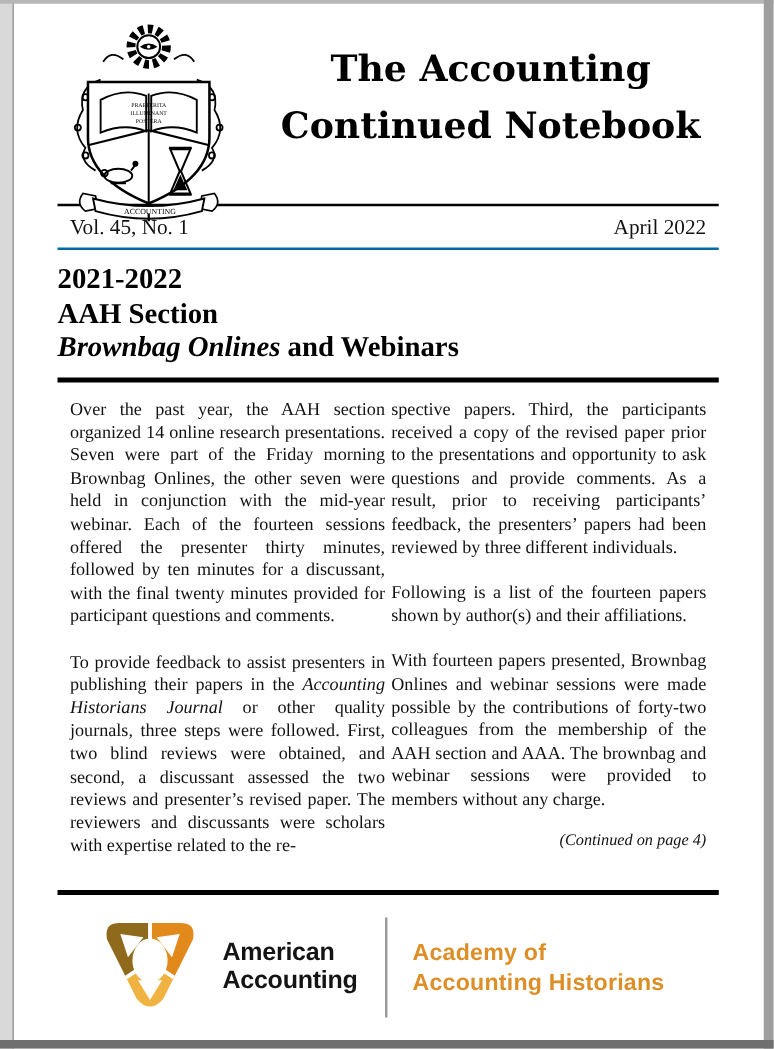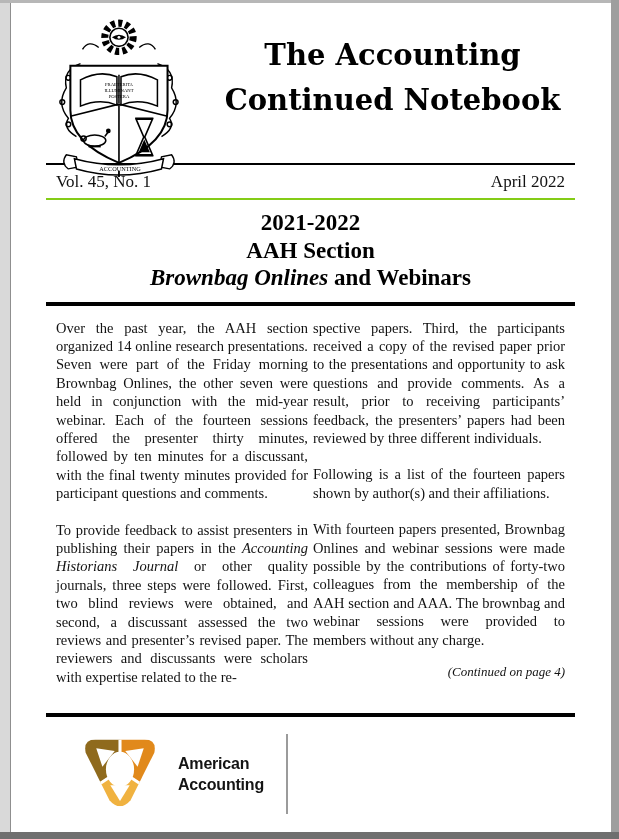--- a/index.html
+++ b/index.html
@@ -23,27 +23,27 @@
   .crest svg { display:block; margin-top:8px; position:relative; z-index:2; }
   .masthead-title {
     flex:1; text-align:center; padding-top:30px;
     font-family:"DejaVu Serif", serif; font-weight:bold;
     font-size:29px; line-height:45px; color:#000;
   }
 
   
   .issue-bar {
     display:flex; justify-content:space-between; align-items:center;
-    border-top:2px solid #000; border-bottom:2px solid #84cc16;
+    border-top:2px solid #000; border-bottom:2px solid #0369a1;
     padding:7px 10px 6px 10px; font-size:17px;
   }
 
   
   .article-heading {
-    text-align:center; font-weight:bold; font-size:23px; line-height:27.5px;
+    font-weight:bold; font-size:23px; line-height:27.5px;
     padding:9px 0 10px 0; color:#000;
   }
   .article-heading i { font-style:italic; }
   .thick-rule { height:4px; background:#000; }
 
   
   .columns {
     display:flex; gap:5px; padding:13px 10px 0 10px;
     max-height:418px; overflow:hidden;
     font-size:14.5px; line-height:18.4px; text-align:justify;
@@ -52,21 +52,21 @@
   .col p { margin-bottom:18px; }
   .col p.continued { text-align:right; font-size:13px; margin-top:-4px; }
 
   
   .footer { position:absolute; left:34px; right:36px; bottom:10px; z-index:3; }
   .footer-rule { height:4px; background:#000; margin-bottom:9px; }
   .footer-row { display:flex; align-items:center; padding-left:30px; }
   .assoc-logo { flex:none; }
   .assoc-name {
     font-family:"Liberation Sans", sans-serif; font-weight:bold;
-    font-size:16px; line-height:21.5px; color:#141414; margin-left:14px; letter-spacing:-0.2px;
+    font-size:20px; line-height:21.5px; color:#141414; margin-left:14px; letter-spacing:-0.2px;
   }
   .footer-divider { width:2px; height:80px; background:#9b9b9b; margin:0 20px 0 22px; flex:none; }
   .academy-name {
     font-family:"Liberation Sans", sans-serif; font-weight:bold;
     font-size:18.5px; line-height:23.5px; letter-spacing:0.2px;
   }
 </style>
 </head>
 <body>
 
@@ -202,16 +202,20 @@
           <polygon points="23,23 44,26 30,44" fill="#fff"></polygon>
           <polygon points="77,23 56,26 70,44" fill="#fff"></polygon>
           <polygon points="39,65 61,65 50,83" fill="#fff"></polygon>
         </svg>
       </div>
       <div class="assoc-name">
         <div>American</div>
         <div>Accounting</div>
       </div>
       <div class="footer-divider"></div>
+      <div class="academy-name" style="color: rgb(221, 142, 38);">
+        <div>Academy of</div>
+        <div>Accounting Historians</div>
+      </div>
     </div>
   </footer>
 
 </div>
 
 </body></html>

